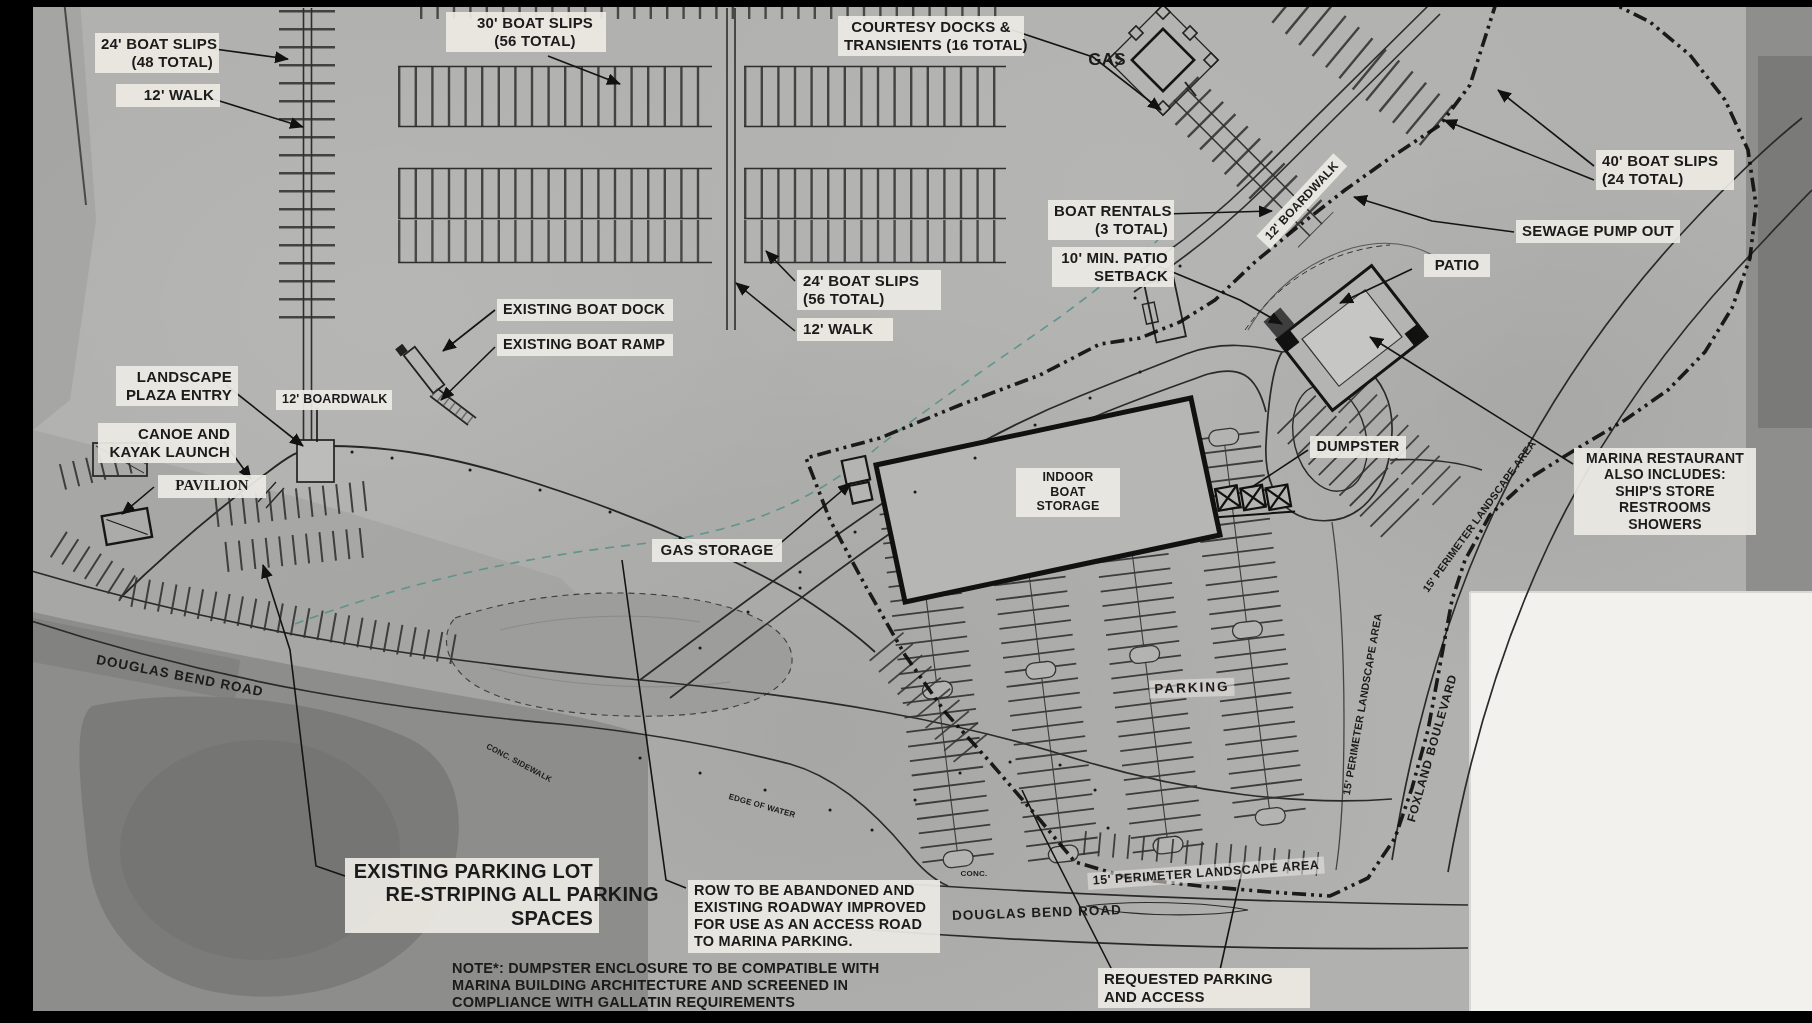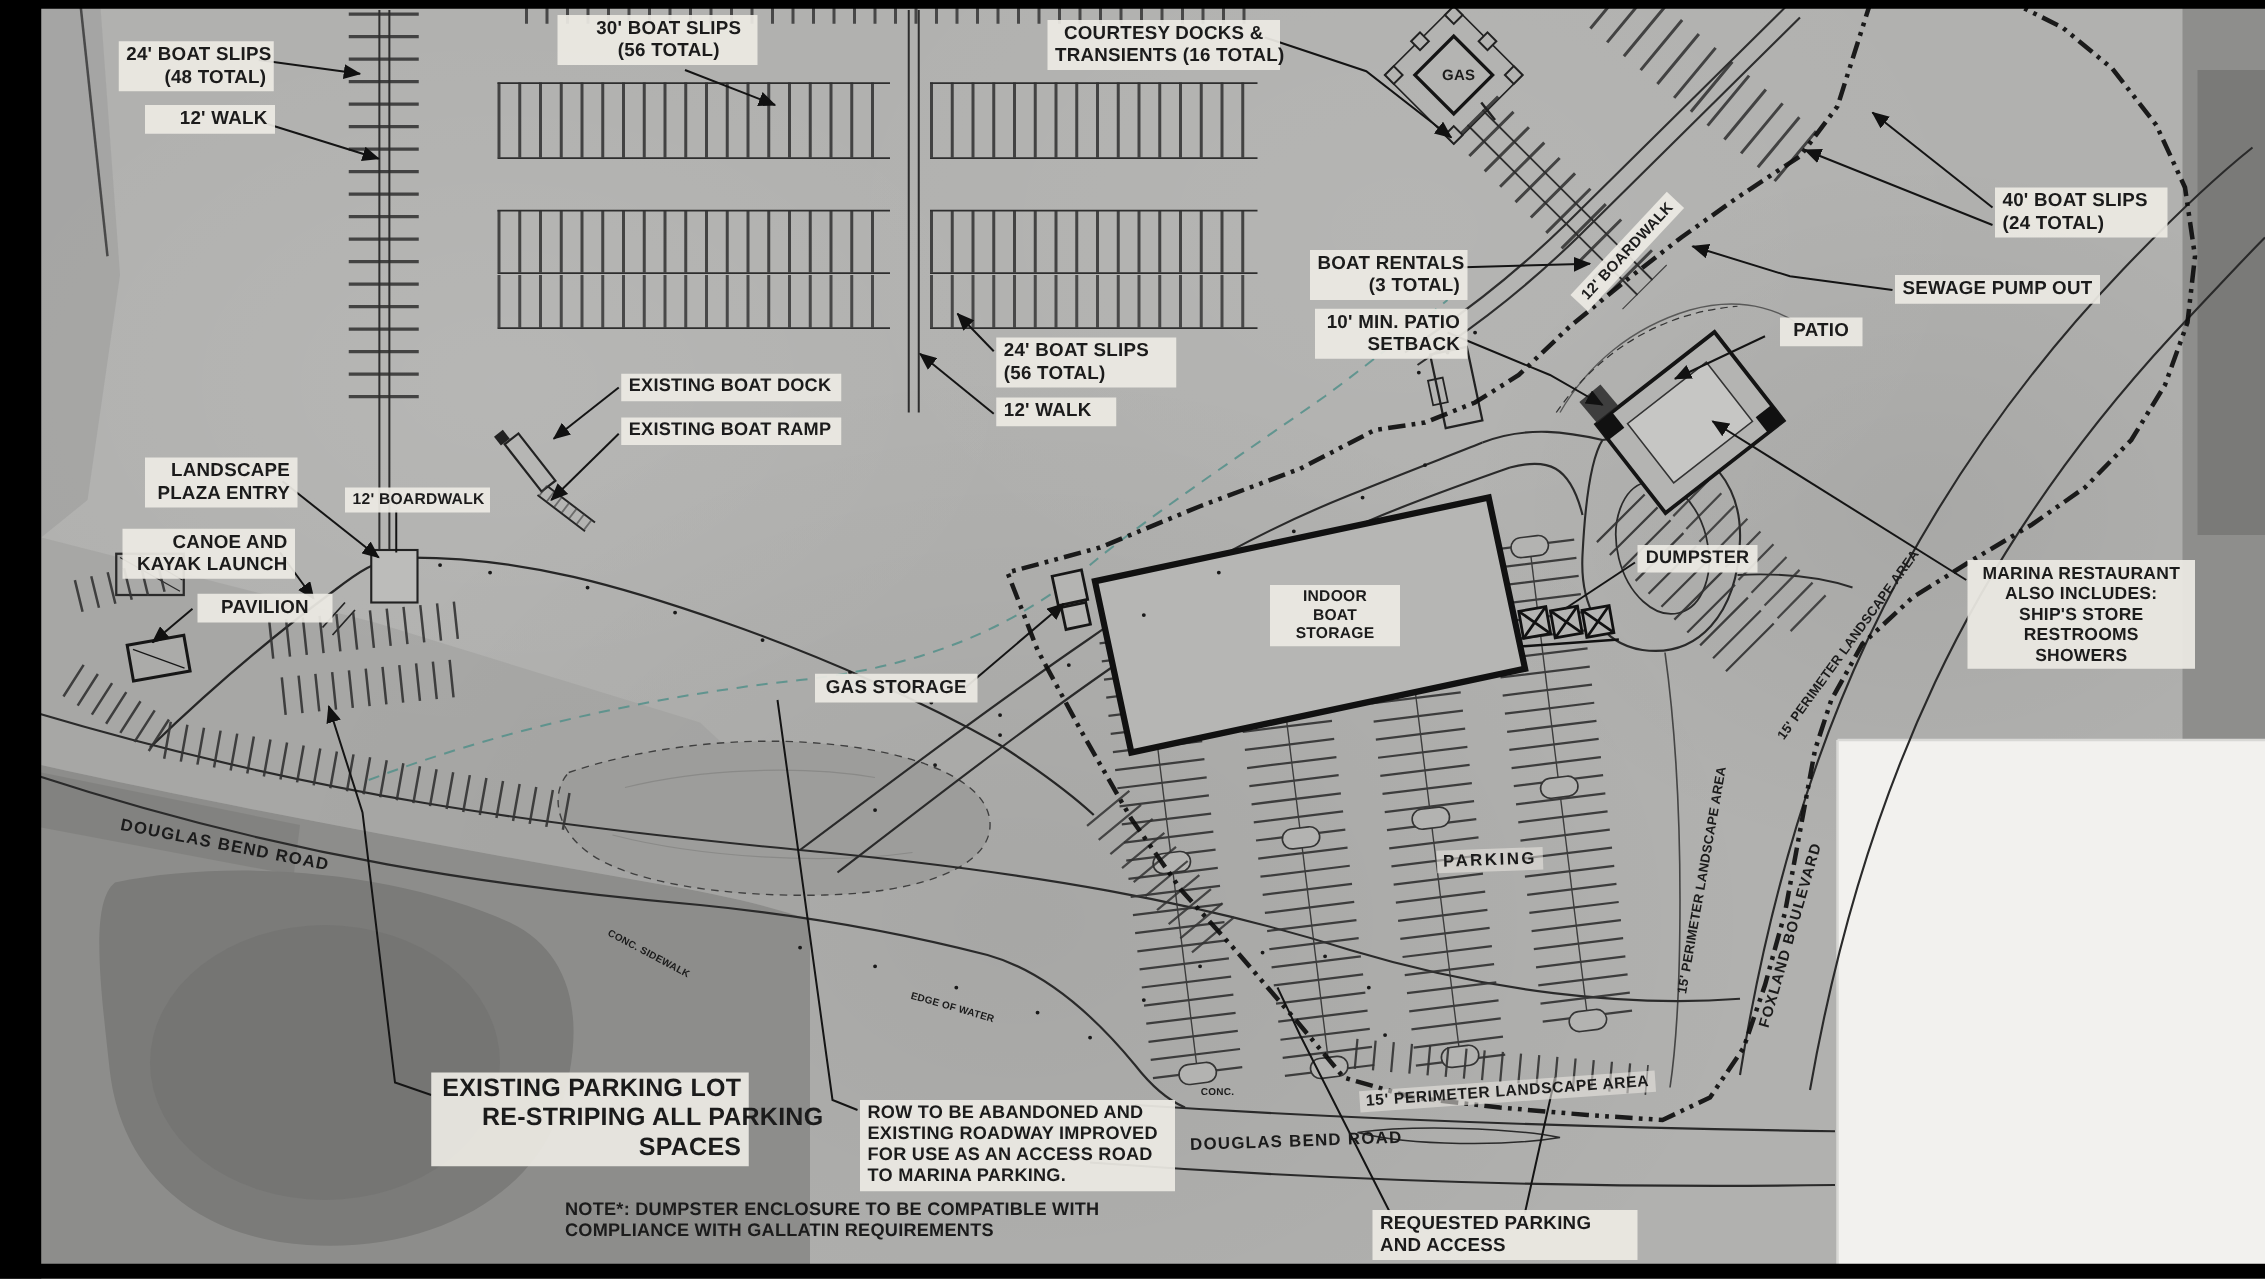--- a/index.html
+++ b/index.html
@@ -308,21 +308,21 @@
         <div class="ln">LANDSCAPE</div>
         <div class="ln">PLAZA ENTRY</div>
       </div>
       <div class="co bg" style="font-size: 12.5px; width: 104px; text-align: center; left: 276px; top: 390px;">
         <div class="ln">12' BOARDWALK</div>
       </div>
       <div class="co bg" style="font-size: 15px; width: 126px; text-align: right; left: 98px; top: 423px;">
         <div class="ln">CANOE AND</div>
         <div class="ln">KAYAK LAUNCH</div>
       </div>
-      <div class="co bg" style="font-size: 15px; width: 96px; text-align: center; left: 158px; top: 475px;">
+      <div class="co bg" style="font-size: 15px; width: 96px; text-align: center; left: 158px; top: 475px; font-family: Liberation Serif, serif;">
         <div class="ln">PAVILION</div>
       </div>
       <div class="co bg" style="font-size: 15px; width: 118px; text-align: center; left: 652px; top: 539px;">
         <div class="ln">GAS STORAGE</div>
       </div>
       <div class="co bg" style="font-size: 12.5px; width: 92px; text-align: center; left: 1016px; top: 468px;">
         <div class="ln">INDOOR</div>
         <div class="ln">BOAT</div>
         <div class="ln">STORAGE</div>
       </div>
@@ -346,23 +346,24 @@
         <div class="ln">EXISTING ROADWAY IMPROVED</div>
         <div class="ln">FOR USE AS AN ACCESS ROAD</div>
         <div class="ln">TO MARINA PARKING.</div>
       </div>
       <div class="co bg" style="font-size: 15px; width: 200px; text-align: left; left: 1098px; top: 968px;">
         <div class="ln">REQUESTED PARKING</div>
         <div class="ln">AND ACCESS</div>
       </div>
       <div class="co" style="font-size: 14.5px; width: 440px; text-align: left; left: 452px; top: 960px;">
         <div class="ln">NOTE*: DUMPSTER ENCLOSURE TO BE COMPATIBLE WITH</div>
+        <div class="ln">MARINA BUILDING ARCHITECTURE AND SCREENED IN</div>
         <div class="ln">COMPLIANCE WITH GALLATIN REQUIREMENTS</div>
       </div>
-      <div class="co" style="font-size: 12px; text-align: center; left: 1167px; top: 60px; transform: translate(-50%, -50%) rotate(0deg);">
+      <div class="co" style="font-size: 17px; text-align: center; left: 1107px; top: 60px; transform: translate(-50%, -50%) rotate(0deg);">
         <div class="ln">GAS</div>
       </div>
       <div class="co faint" style="font-size: 13.5px; letter-spacing: 2px; text-align: center; left: 1192px; top: 688px; transform: translate(-50%, -50%) rotate(-2deg);">
         <div class="ln">PARKING</div>
       </div>
       <div class="co faint" style="font-size: 12.5px; letter-spacing: 0.5px; text-align: center; left: 1206px; top: 873px; transform: translate(-50%, -50%) rotate(-4deg);">
         <div class="ln">15' PERIMETER LANDSCAPE AREA</div>
       </div>
       <div class="co" style="font-size: 13.5px; letter-spacing: 1px; text-align: center; left: 180px; top: 676px; transform: translate(-50%, -50%) rotate(11deg);">
         <div class="ln">DOUGLAS BEND ROAD</div>

